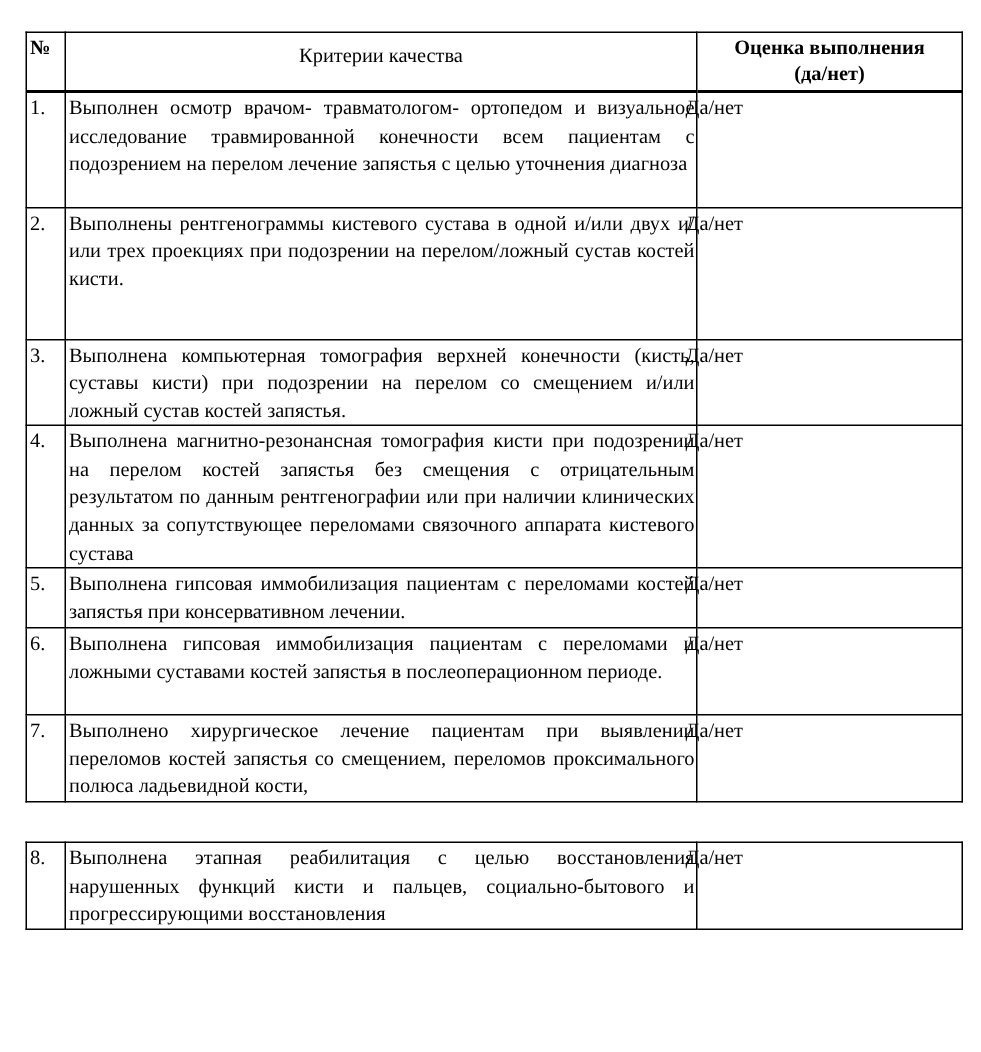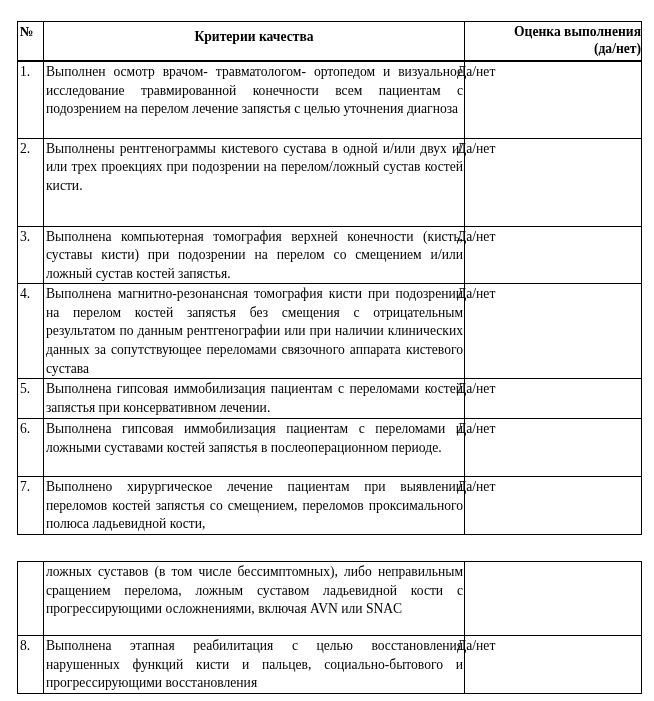--- a/index.html
+++ b/index.html
@@ -35,27 +35,27 @@
     col.c-eval { width: 177px; }
 
     th.h-num {
       text-align: left;
       font-weight: bold;
       padding: 1px 0 0 2px !important;
       height: 37px;
       vertical-align: top;
     }
     th.h-text {
-      font-weight: bold;
+      font-weight: normal;
       vertical-align: middle;
       padding-top: 6px !important;
     }
     th.h-eval {
       font-weight: bold;
-      text-align: right;
+      text-align: center;
       vertical-align: top;
       line-height: 17px;
       padding-top: 1px !important;
     }
     tr.hdr th { border-bottom: 2px solid #000; }
     td.num {
       padding-left: 2px !important;
       padding-top: 1px !important;
     }
     td.txt {
@@ -125,24 +125,19 @@
 </tbody>
   </table>
 
 <table class="crit" id="t2">
   <colgroup>
     <col class="c-num">
       <col class="c-text">
       <col class="c-eval">
   </colgroup>
   <tbody>
-      <tr style="height:74px">
-    <td class="num"></td>
-    <td class="txt">ложных суставов (в том числе бессимптомных), либо неправильным сращением перелома, ложным суставом ладьевидной кости с прогрессирующими осложнениями, включая AVN или SNAC</td>
-    <td class="eval"></td>
-  </tr>
   <tr style="height:57px">
     <td class="num">8.</td>
     <td class="txt">Выполнена этапная реабилитация с целью восстановления нарушенных функций кисти и пальцев, социально-бытового и прогрессирующими восстановления</td>
     <td class="eval"><span>Да/нет</span></td>
   </tr>
 </tbody>
   </table>
 
 </body></html>

